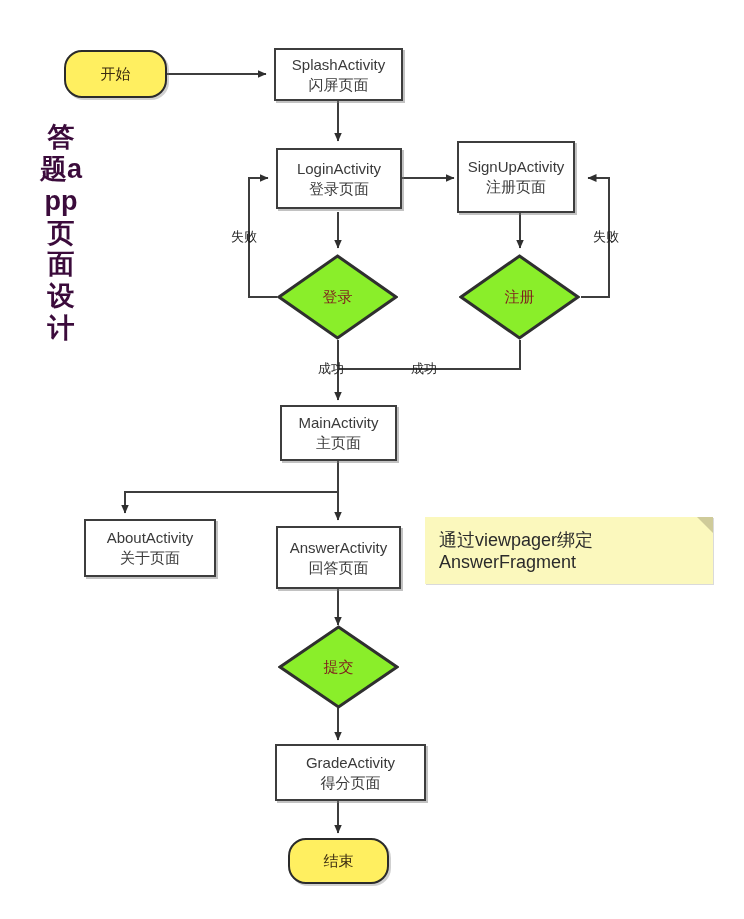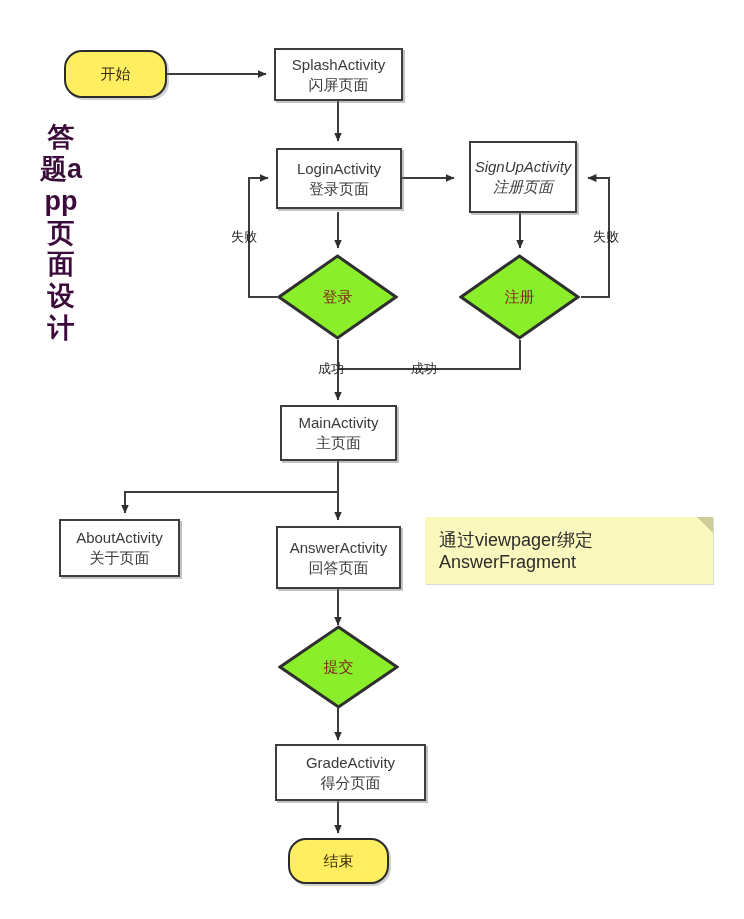--- a/index.html
+++ b/index.html
@@ -177,21 +177,21 @@
   <div class="node proc" style="left:274px; top:48px; width:129px; height:53px;">
     <span class="ln1">SplashActivity</span>
     <span class="ln2">闪屏页面</span>
   </div>
 
   <div class="node proc" style="left:276px; top:148px; width:126px; height:61px;">
     <span class="ln1">LoginActivity</span>
     <span class="ln2">登录页面</span>
   </div>
 
-  <div class="node proc" style="left:469px; top:141px; width:108px; height:72px;font-style:italic;">
+  <div class="node proc" style="left:457px; top:141px; width:118px; height:72px;">
     <span class="ln1">SignUpActivity</span>
     <span class="ln2">注册页面</span>
   </div>
 
   <div class="node decision" style="left:277px; top:254px; width:121px; height:86px;">
     <svg class="dia-svg" viewBox="0 0 121 86" preserveAspectRatio="none">
       <polygon points="60.5,2 119,43 60.5,84 2,43" fill="#8aee2a" stroke="#2f2f2f" stroke-width="3"></polygon>
     </svg>
     <span class="dia-label">登录</span>
   </div>
@@ -201,21 +201,21 @@
       <polygon points="60.5,2 119,43 60.5,84 2,43" fill="#8aee2a" stroke="#2f2f2f" stroke-width="3"></polygon>
     </svg>
     <span class="dia-label">注册</span>
   </div>
 
   <div class="node proc" style="left:280px; top:405px; width:117px; height:56px;">
     <span class="ln1">MainActivity</span>
     <span class="ln2">主页面</span>
   </div>
 
-  <div class="node proc" style="left:59px; top:519px; width:121px; height:58px;">
+  <div class="node proc" style="left:84px; top:519px; width:132px; height:58px;">
     <span class="ln1">AboutActivity</span>
     <span class="ln2">关于页面</span>
   </div>
 
   <div class="node proc" style="left:276px; top:526px; width:125px; height:63px;">
     <span class="ln1">AnswerActivity</span>
     <span class="ln2">回答页面</span>
   </div>
 
   <div class="note" style="left:425px; top:517px; width:288px; height:67px;">

